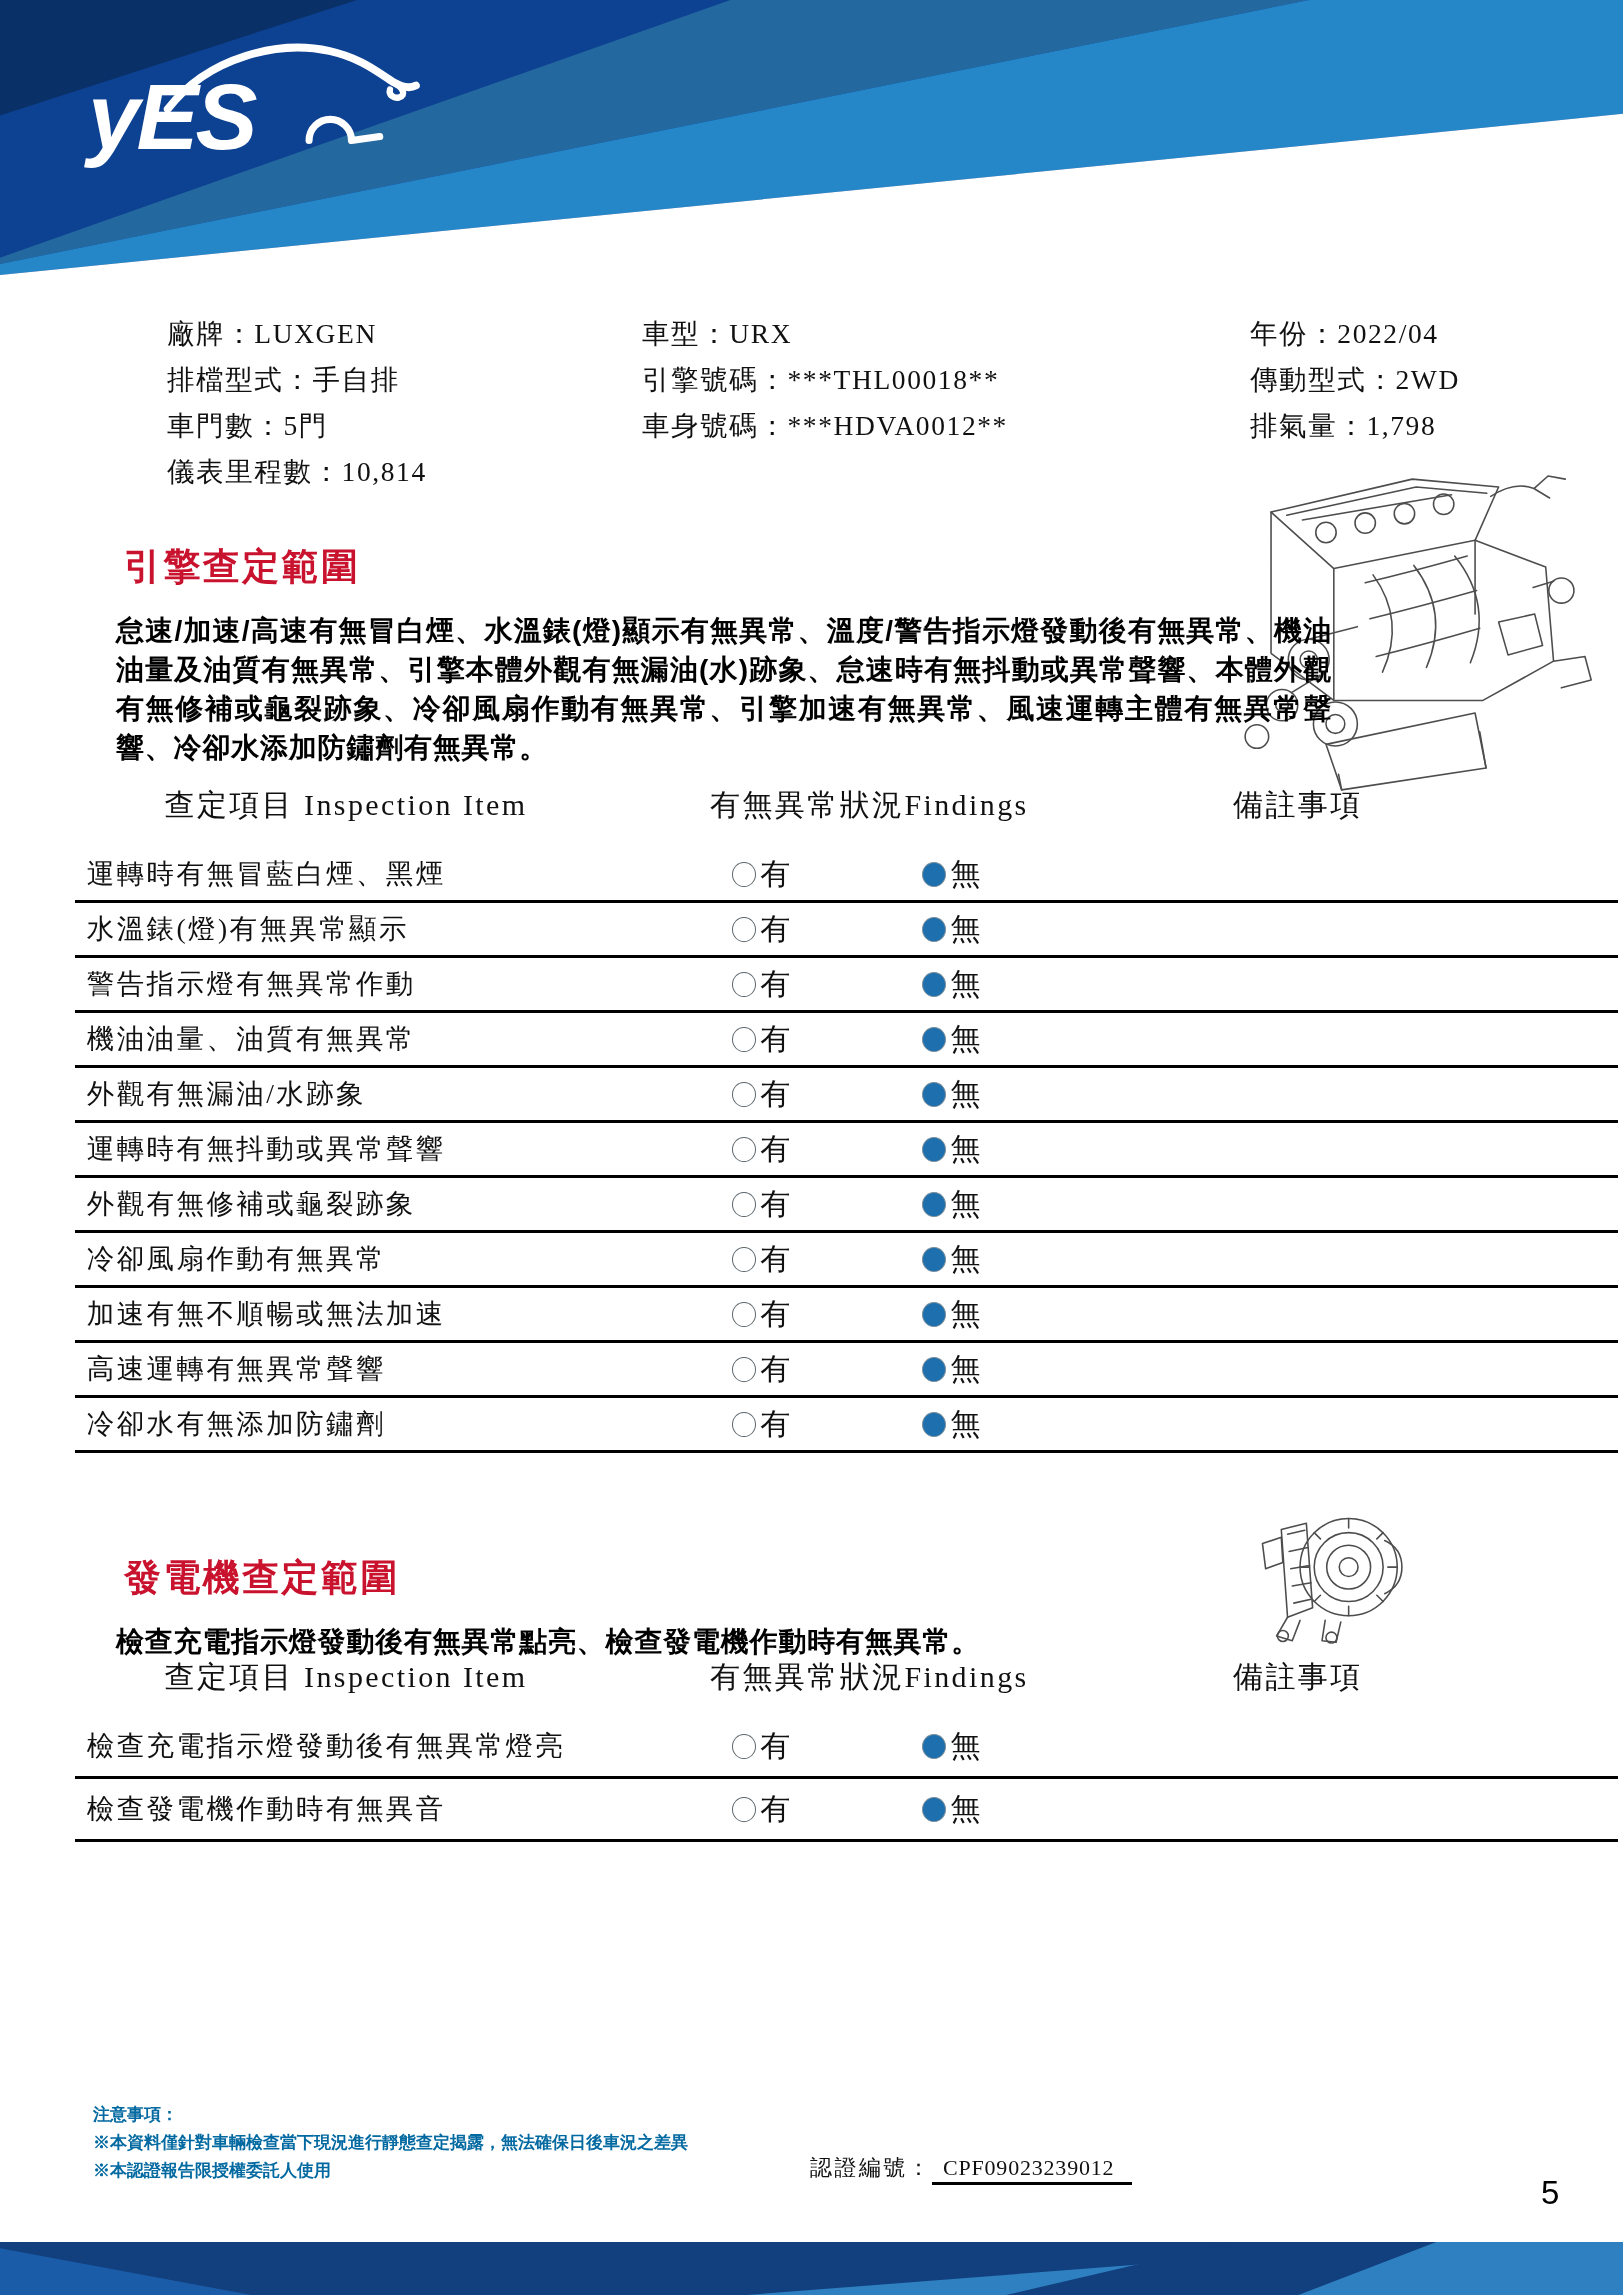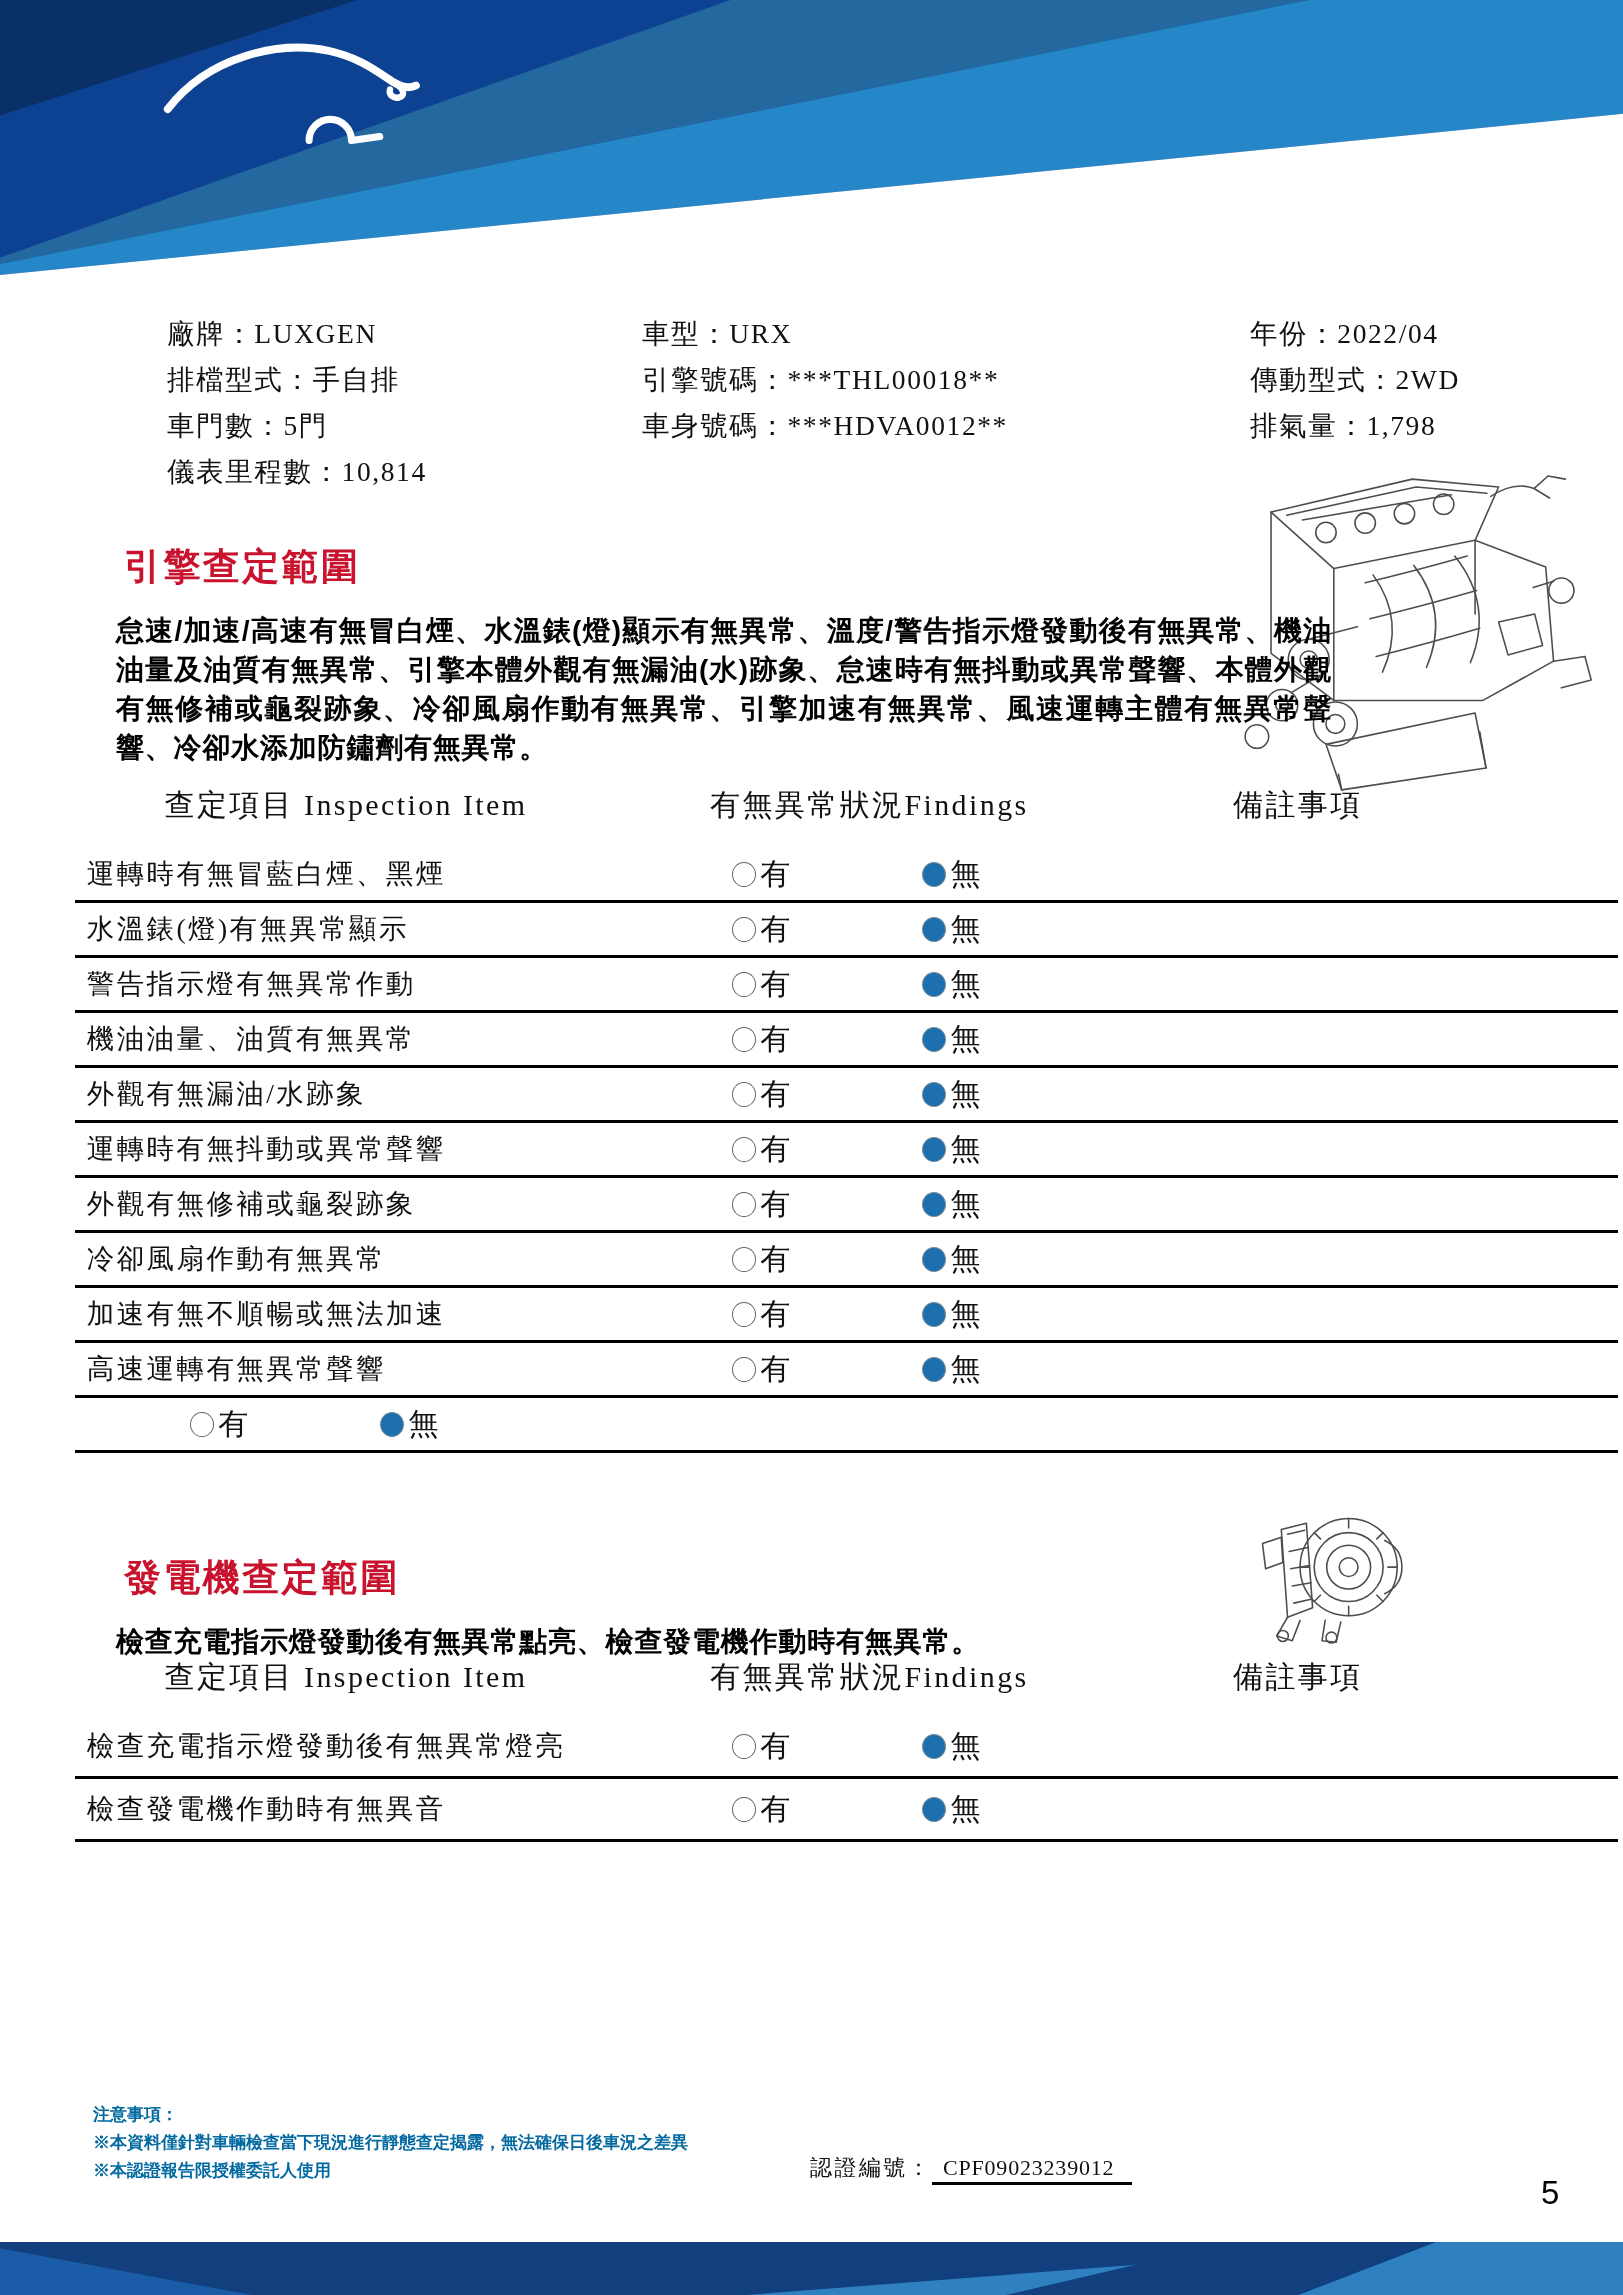--- a/index.html
+++ b/index.html
@@ -99,20 +99,21 @@
 
 <div class="page">
 
   <div class="hdr">
     <div class="facet hdr-base"></div>
     <div class="facet hdr-dark"></div>
     <div class="facet hdr-mid"></div>
     <div class="facet hdr-bright"></div>
     <div class="facet hdr-white"></div>
     <div class="logo-wrap">
+      <div class="logo-text">yES</div>
       <svg class="car-swoosh" viewBox="0 0 340 160">
         <path d="M6,98 C58,30 150,10 212,24 C252,33 272,50 294,64 C306,71 314,72 322,68" fill="none" stroke="#fff" stroke-width="10" stroke-linecap="round"></path>
         <path d="M294,64 c12,7 16,16 7,19 c-7,2 -14,-3 -12,-10" fill="none" stroke="#fff" stroke-width="8" stroke-linecap="round"></path>
         <path d="M186,138 a27,27 0 0 1 54,0 M240,138 l36,-5" fill="none" stroke="#fff" stroke-width="9" stroke-linecap="round"></path>
       </svg>
     </div>
   </div>
 
   <div class="info-col col-1">
   <div class="info-line">廠牌：LUXGEN</div>
@@ -324,20 +325,21 @@
       </span>
       <span class="opt">
         <span class="radio sel"></span>
         <span class="opt-label">無</span>
       </span>
     </div>
     <div class="c-notes"></div>
   </div>
 
   <div class="trow">
+    <div class="c-item">冷卻水有無添加防鏽劑</div>
     <div class="c-findings">
       <span class="opt">
         <span class="radio"></span>
         <span class="opt-label">有</span>
       </span>
       <span class="opt">
         <span class="radio sel"></span>
         <span class="opt-label">無</span>
       </span>
     </div>

